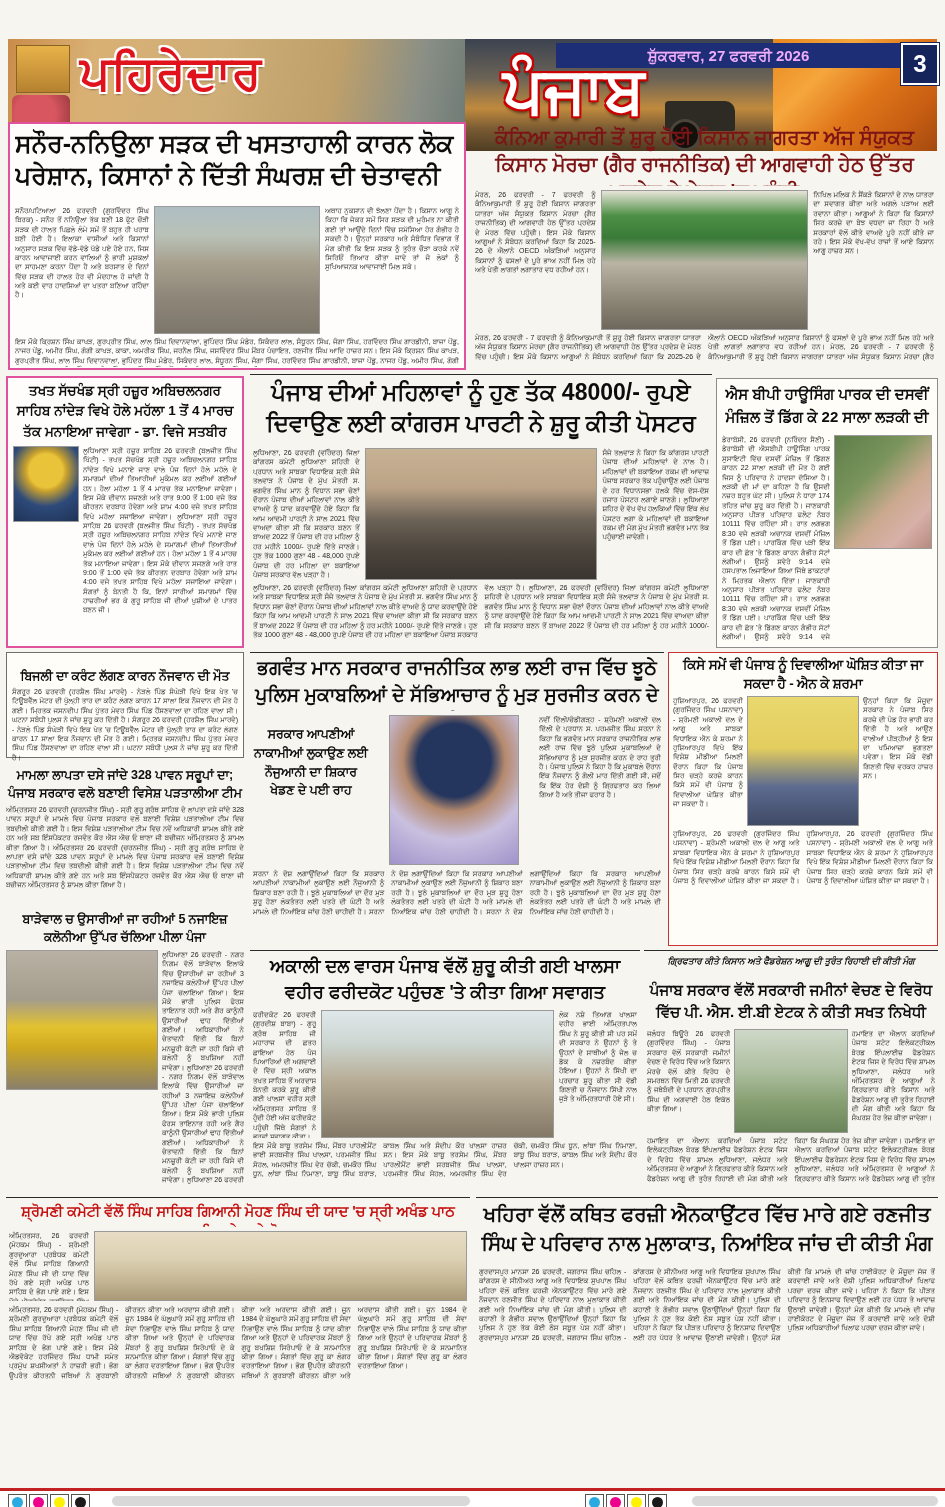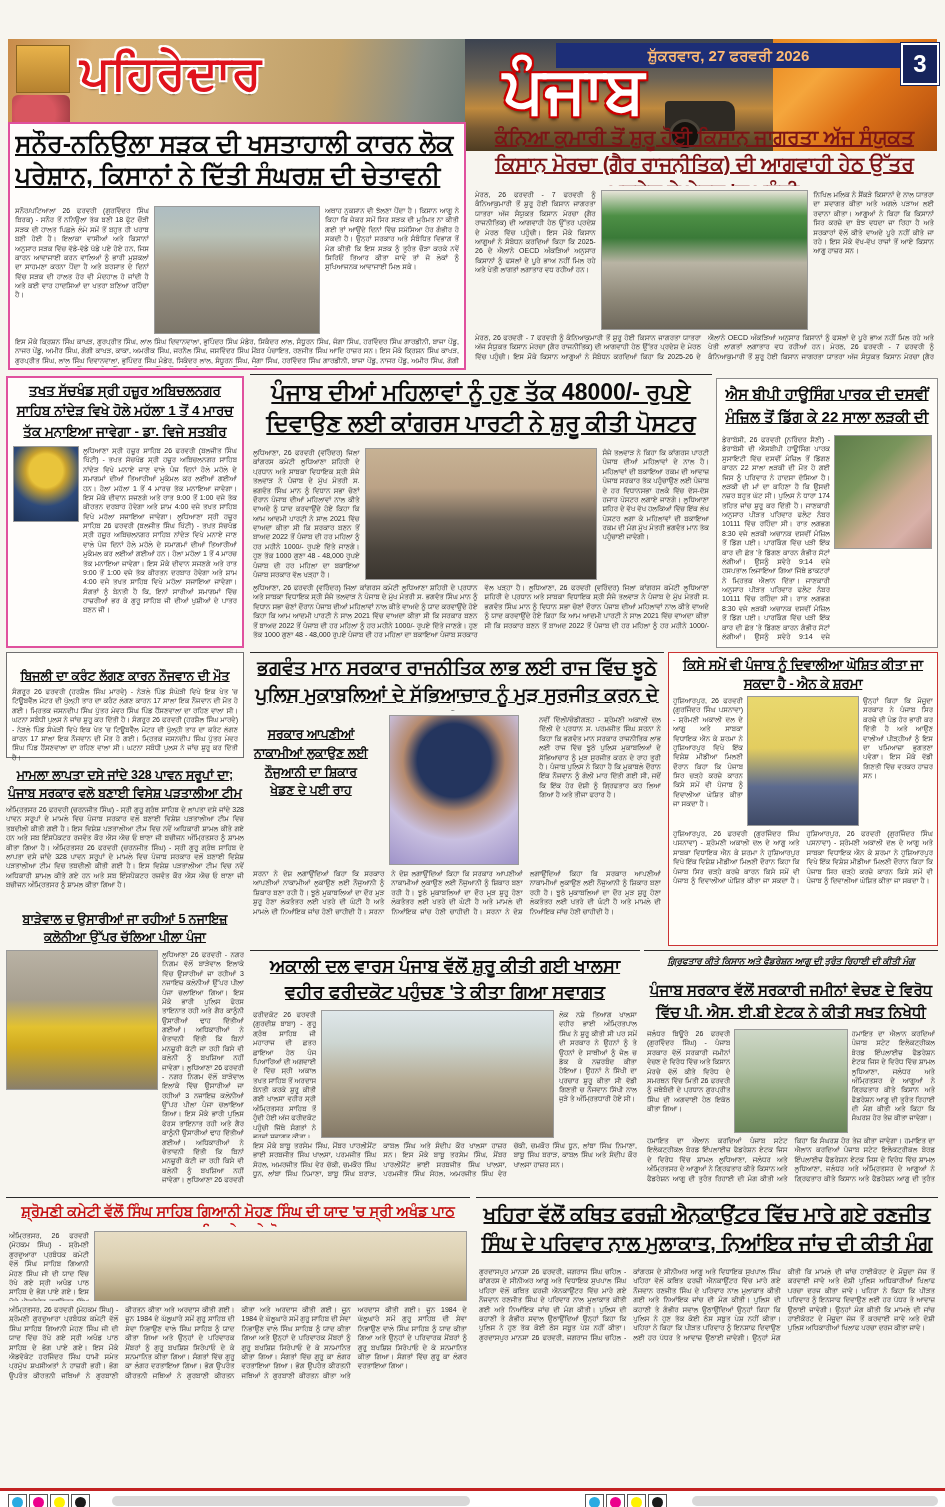--- a/index.html
+++ b/index.html
@@ -1,31 +1,31 @@
 <!DOCTYPE html>
 <html lang="pa"><head>
 <meta charset="utf-8">
 <style>
   html,body{margin:0;padding:0;background:#888;}
   #page{position:relative;width:945px;height:1507px;margin:0 auto;background:#f7f5ef;
         font-family:"Liberation Sans","DejaVu Sans",sans-serif;overflow:hidden;}
   .abs{position:absolute;}
   .ph{position:relative;overflow:hidden;border:1px solid #9a9a9a;}
   .bt{font-size:7px;line-height:1.34;text-align:justify;color:#1d1d1d;overflow:hidden;}
-  .hd{font-weight:bold;color:#0c0c0c;overflow:hidden;text-decoration:underline;}
+  .hd{font-weight:bold;color:#0c0c0c;overflow:hidden;}
   .ctr{text-align:center;}
   
   .mast-left{background:linear-gradient(100deg,#c98c4a 0%,#d9b074 18%,#cfae77 45%,#bfa06a 70%,#8a8f86 88%,#6d7a74 100%);}
   .mast-logo{font-size:47px;font-weight:900;color:#e0131d;letter-spacing:1px;
     text-shadow:-2px -2px 0 #fff,2px -2px 0 #fff,-2px 2px 0 #fff,2px 2px 0 #fff,0 3px 2px rgba(0,0,0,.35);}
   .mast-mid{background:linear-gradient(180deg,#3c4350 0%,#6b6356 35%,#c08a3e 62%,#7a5b33 80%,#4e3c22 100%);}
   .punjab-logo{font-size:64px;font-weight:900;color:#fff;
     text-shadow:-2px -2px 0 #c00,2px -2px 0 #c00,-2px 2px 0 #c00,2px 2px 0 #c00,0 4px 3px rgba(0,0,0,.5);}
   .mast-kids{background:linear-gradient(135deg,#e8871e 0%,#f5a63c 30%,#e0761a 55%,#c65d12 80%,#a34a10 100%);}
-  .date-box{background:#1d2e77;color:#fdba74;font-weight:bold;font-size:15px;display:flex;align-items:center;justify-content:center;}
+  .date-box{background:#1d2e77;color:#f0abfc;font-weight:bold;font-size:15px;display:flex;align-items:center;justify-content:center;}
   .pageno{background:#16245c;border:2px solid #fff;outline:1px solid #16245c;color:#fff;
     font-size:24px;font-weight:bold;display:flex;align-items:center;justify-content:center;}
   
   .pinkbox{border:2px solid #e0519e;background:#fffdfb;}
   .graybox{border:1px solid #8d8d8d;background:#fffdf8;}
   .redbox{border:1px solid #cc3333;background:#fffdf8;}
   .blackbox{border:1px solid #6f6f6f;background:#fffdf8;}
   
   .h-road{font-size:25px;line-height:1.28;}
   .h-kisan{font-size:20px;line-height:1.35;color:#7c1416;}

